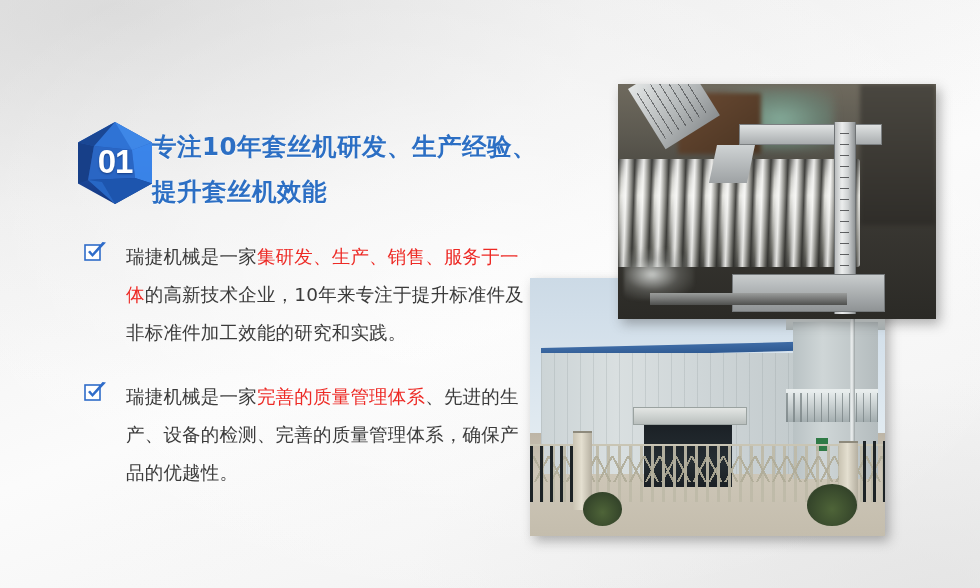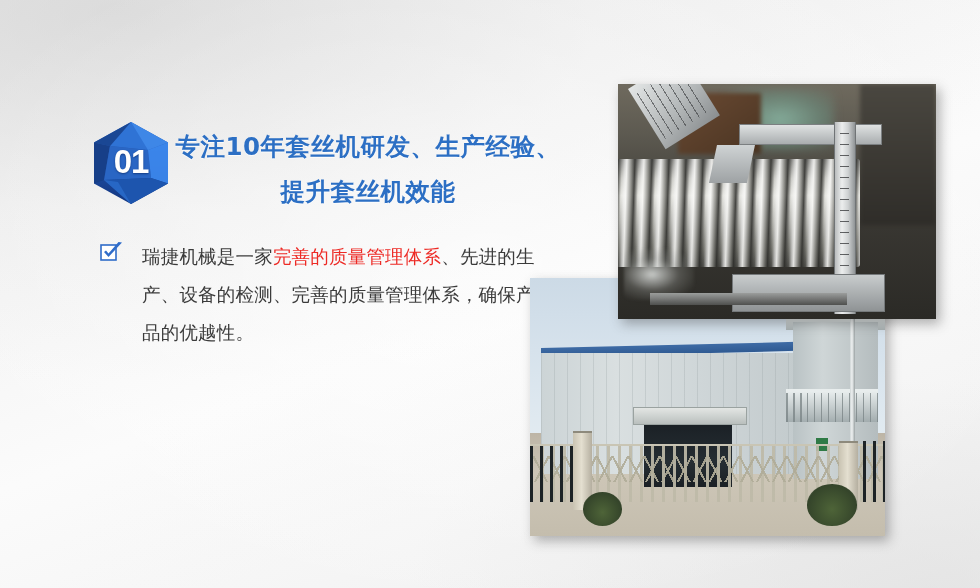--- a/index.html
+++ b/index.html
@@ -30,21 +30,21 @@
     content: "";
     position: absolute;
     inset: 0;
     pointer-events: none;
     background: radial-gradient(100% 100% at 50% 45%, rgba(255,255,255,0.55) 0%, rgba(255,255,255,0) 60%);
   }
 
   
   .left-col {
     position: absolute;
-    left: 16px;
+    left: 0;
     top: 0;
     width: 560px;
     height: 588px;
     z-index: 5;
   }
 
   
   .badge {
     position: absolute;
     left: 72px;
@@ -76,21 +76,20 @@
     left: 152px;
     top: 124px;
     width: 400px;
     color: #2c6fc4;
     font-size: 24.5px;
     font-weight: bold;
     line-height: 45px;
     letter-spacing: 0.5px;
     font-family: "DejaVu Sans", "Liberation Sans", sans-serif;
     text-shadow: 0 1px 0 rgba(255,255,255,0.7);
-    text-align: center;
   }
   .heading .hl-line { display: block; white-space: nowrap; }
 
   
   .bullets {
     position: absolute;
     left: 84px;
     top: 238px;
     width: 450px;
   }
@@ -431,20 +430,29 @@
       <div class="badge-num">01</div>
     </div>
 
     <div class="heading">
       <span class="hl-line">专注10年套丝机研发、生产经验、</span>
       <span class="hl-line">提升套丝机效能</span>
     </div>
 
     <div class="bullets">
 
+      <div class="bullet">
+        <span class="check-icon">
+          <svg width="24" height="22" viewBox="0 0 24 22">
+            <rect x="1" y="3" width="15" height="15" fill="#ffffff" stroke="#2f6cc9" stroke-width="1.6"></rect>
+            <path d="M4 10 L8.5 15 L22 0.5 L18.5 0 L8.5 11.5 L6 8.5 Z" fill="#2f6cc9"></path>
+          </svg>
+        </span>
+        <p><span>瑞捷机械是一家</span><span class="em-red">集研发、生产、销售、服务于一体</span><span>的高新技术企业，10年来专注于提升标准件及非标准件加工效能的研究和实践。</span></p>
+      </div>
 
       <div class="bullet">
         <span class="check-icon">
           <svg width="24" height="22" viewBox="0 0 24 22">
             <rect x="1" y="3" width="15" height="15" fill="#ffffff" stroke="#2f6cc9" stroke-width="1.6"></rect>
             <path d="M4 10 L8.5 15 L22 0.5 L18.5 0 L8.5 11.5 L6 8.5 Z" fill="#2f6cc9"></path>
           </svg>
         </span>
         <p><span>瑞捷机械是一家</span><span class="em-red">完善的质量管理体系</span><span>、先进的生产、设备的检测、完善的质量管理体系，确保产品的优越性。</span></p>
       </div>

